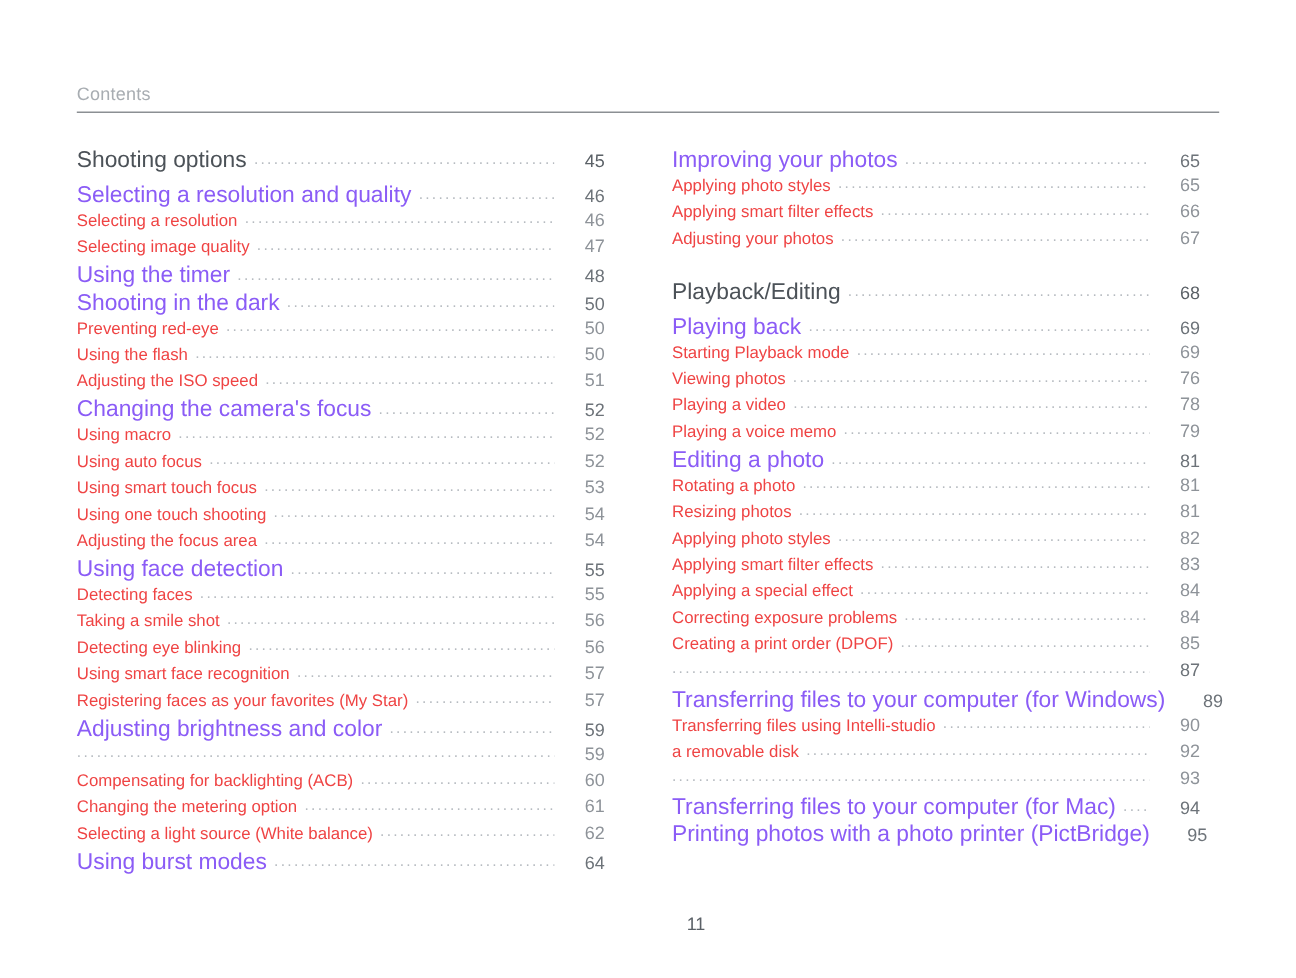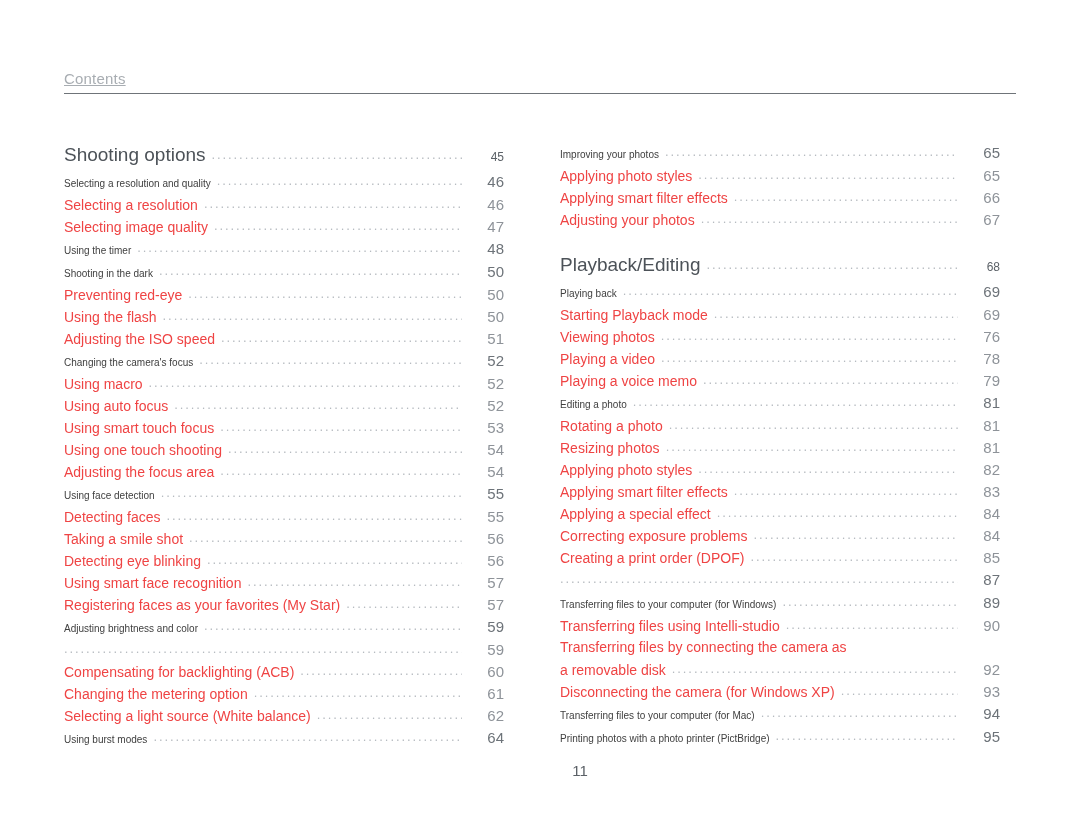--- a/index.html
+++ b/index.html
@@ -21,37 +21,35 @@
     left: 64px;
     top: 70px;
     width: 952px;
   }
   .page-header .title {
     font-size: 15px;
     color: #a8adb2;
     letter-spacing: 0.2px;
     padding-bottom: 6px;
     display: block;
-    text-decoration: underline;
   }
   .page-header .rule {
     height: 1px;
     background: #6f7479;
     width: 952px;
   }
 
   
   .columns {
     position: absolute;
     left: 0;
     top: 123px;
     width: 1080px;
     display: flex;
     gap: 0px;
-    margin-top: 21px;
   }
   .col {
     width: 440px;
   }
   .col-left  { margin-left: 64px; }
   .col-right { margin-left: 56px; }
 
   
   .entry {
     display: flex;
@@ -81,31 +79,31 @@
 
   
   .entry.section {
     height: 29px;
   }
   .entry.section .label {
     font-size: 19px;
     color: #4c5258;
   }
   .entry.section .pageno {
-    font-size: 12px;
+    font-size: 15px;
     color: #5b6167;
   }
 
   
   .entry.sub {
     height: 23px;
   }
   .entry.sub .label {
-    font-size: 10px;
-    color: #404040;
+    font-size: 19px;
+    color: #8b5cf6;
     text-align: right;
   }
   .entry.sub .pageno {
     font-size: 15px;
     color: #6d7379;
   }
 
   
   .entry.item {
     height: 22px;
@@ -386,32 +384,26 @@
       <div class="entry sub">
         <span class="label">Transferring files to your computer (for Windows)</span>
         <span class="leader">...................................................................................................................</span>
         <span class="pageno">89</span>
       </div>
       <div class="entry item">
         <span class="label">Transferring files using Intelli-studio</span>
         <span class="leader">...................................................................................................................</span>
         <span class="pageno">90</span>
       </div>
-      <div class="entry item nolead">
-        <span class="label">Transferring files by connecting the camera as</span>
-        <span class="leader">...................................................................................................................</span>
-        <span class="pageno"></span>
-      </div>
       <div class="entry item">
         <span class="label">a removable disk</span>
         <span class="leader">...................................................................................................................</span>
         <span class="pageno">92</span>
       </div>
       <div class="entry item">
-        <span class="label">Disconnecting the camera (for Windows XP)</span>
         <span class="leader">...................................................................................................................</span>
         <span class="pageno">93</span>
       </div>
       <div class="entry sub">
         <span class="label">Transferring files to your computer (for Mac)</span>
         <span class="leader">...................................................................................................................</span>
         <span class="pageno">94</span>
       </div>
       <div class="entry sub">
         <span class="label">Printing photos with a photo printer (PictBridge)</span>

